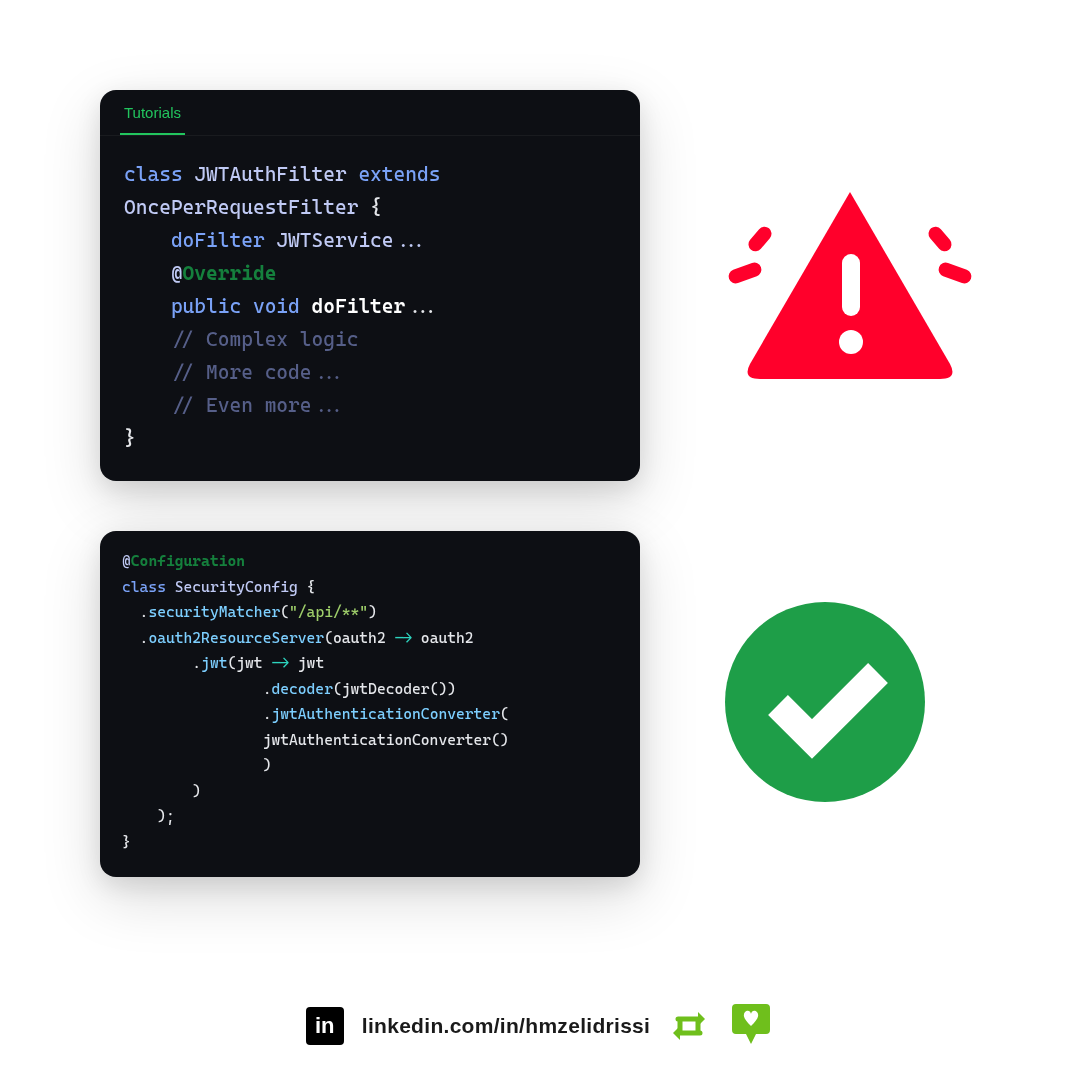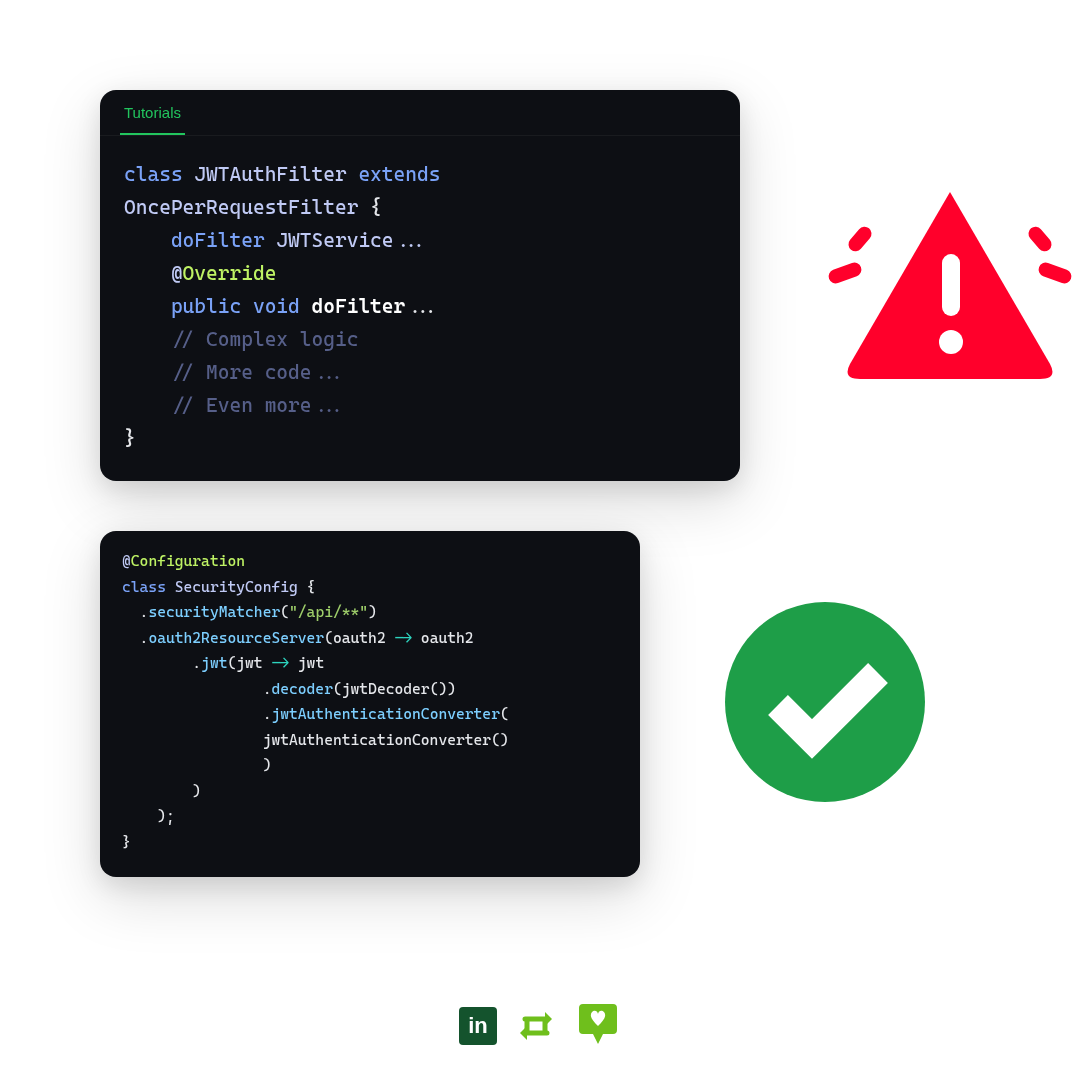--- a/index.html
+++ b/index.html
@@ -17,21 +17,21 @@
       gap: 80px;
       margin-bottom: 50px;
     }
     .code-card {
       background: #0d0f14;
       border-radius: 16px;
       box-shadow: 0 20px 60px rgba(0,0,0,0.15), 0 8px 25px rgba(0,0,0,0.1);
       overflow: hidden;
       flex: 0 0 auto;
     }
-    .card-top { width: 640px; }
+    .card-top { width: 540px; }
     .card-bottom { width: 540px; }
     .tab-bar {
       border-bottom: 1px solid rgba(255,255,255,0.05);
       padding: 0 20px;
     }
     .tab {
       display: inline-block;
       padding: 14px 4px 12px 4px;
       color: #22c55e;
       font-size: 15px;
@@ -50,39 +50,39 @@
     .code-body-sm {
       font-size: 15px;
       line-height: 1.7;
       padding: 18px 22px 22px 22px;
     }
     .kw { color: #7aa2f7; }
     .cls { color: #c0caf5; }
     .fnbold { color: #ffffff; font-weight: 600; margin-top: 44px; }
     .str { color: #9ece6a; }
     .cmt { color: #565f89; }
-    .anno { color: #bef264; }
+    .anno { color: #15803d; font-weight: bold; }
     .at { color: #c0caf5; }
     .arrow { color: #2dd4bf; }
     .method { color: #7dcfff; }
     .warn-icon { flex: 0 0 auto; }
     .check-icon { flex: 0 0 auto; }
     .footer {
       position: absolute;
       bottom: 32px;
       left: 0;
       width: 100%;
       display: flex;
       align-items: center;
       justify-content: center;
       gap: 18px;
     }
     .linkedin-badge {
       width: 38px; height: 38px;
-      background: #14532d;
+      background: #000000;
       display: inline-flex;
       align-items: center;
       justify-content: center;
       color: #fff;
       font-weight: 700;
       font-size: 22px;
       border-radius: 4px;
       font-family: Arial, sans-serif;
     }
     .footer-text {
@@ -150,20 +150,21 @@
   <div class="check-icon">
     <svg width="210" height="210" viewBox="0 0 210 210">
       <circle cx="105" cy="105" r="100" fill="#1e9e48"></circle>
       <path d="M58 108 L92 142 L158 76" stroke="#fff" stroke-width="28" fill="none" stroke-linecap="butt" stroke-linejoin="miter"></path>
     </svg>
   </div>
 </div>
 
 <div class="footer">
   <span class="linkedin-badge">in</span>
+  <span class="footer-text">linkedin.com/in/hmzelidrissi</span>
   <span class="repost-icon">
     <svg width="42" height="42" viewBox="0 0 42 42">
       <g fill="none" stroke="#6fbf1c" stroke-width="5" stroke-linecap="round">
         <path d="M10 14 L30 14 L30 26"></path>
         <path d="M32 28 L12 28 L12 16"></path>
       </g>
       <path d="M30 7 L37 14 L30 21 Z" fill="#6fbf1c"></path>
       <path d="M12 35 L5 28 L12 21 Z" fill="#6fbf1c"></path>
     </svg>
   </span>

